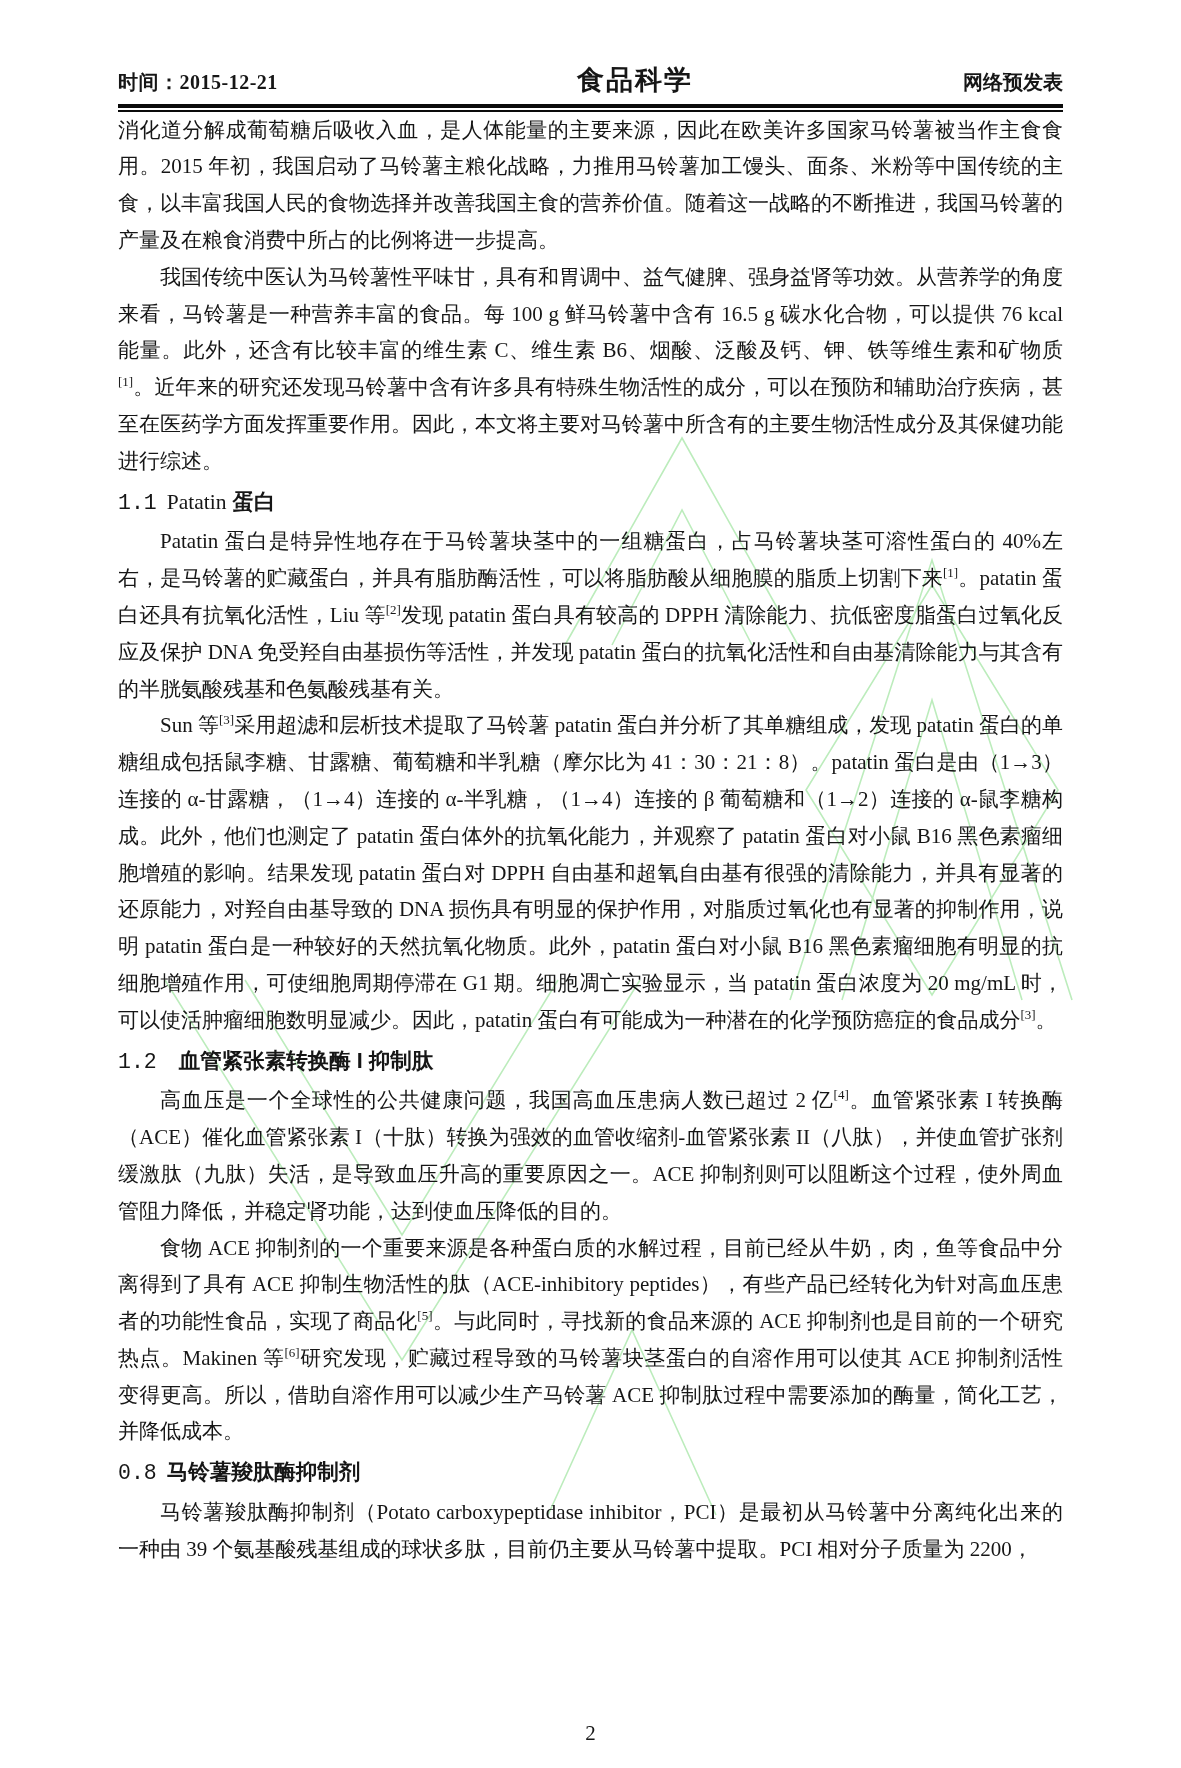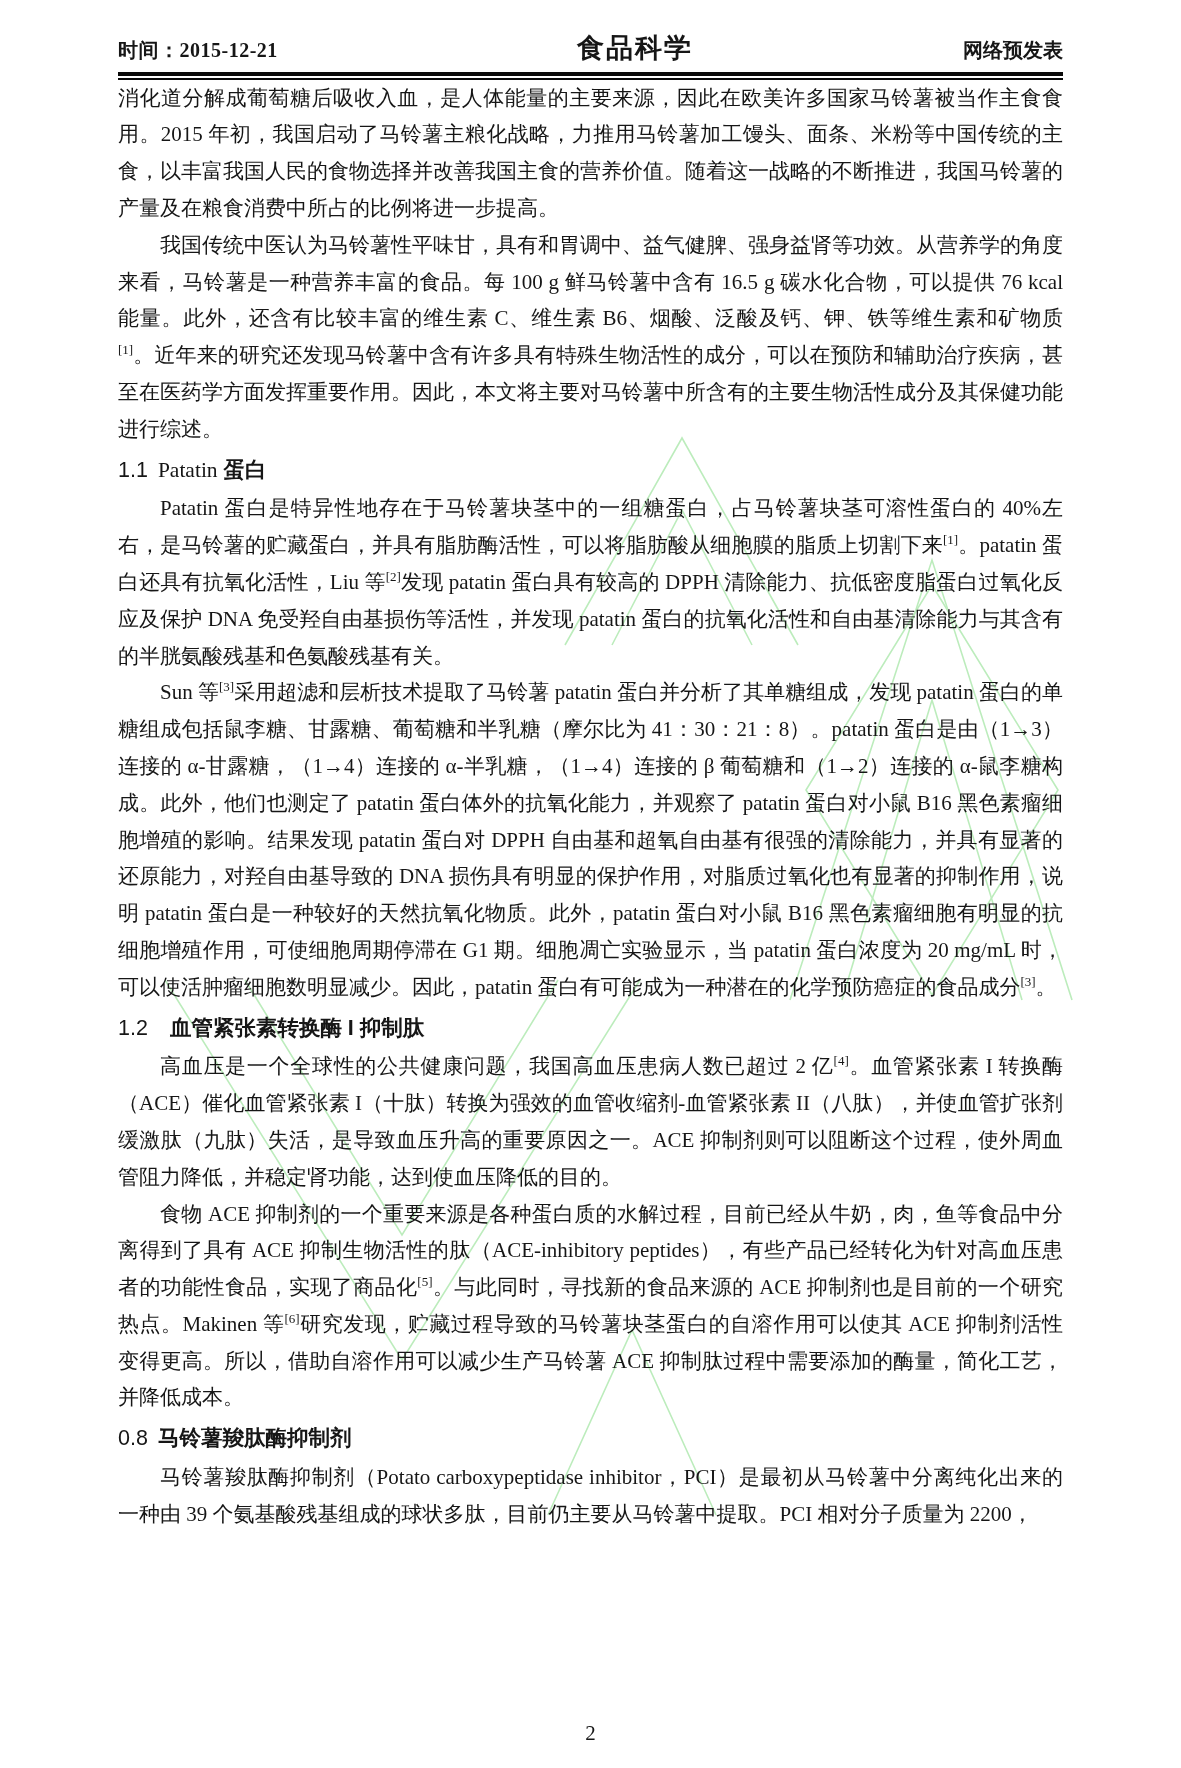--- a/index.html
+++ b/index.html
@@ -9,21 +9,21 @@
     margin:0 auto;
     background:#ffffff;
     overflow:hidden;
     font-family:"Liberation Serif","DejaVu Serif",serif;
     color:#161616;
   }
   .inner { position:relative; z-index:2; margin:0 118px; width:945px; }
 
   
   .hdr {
-    padding-top:30px;
+    padding-top:62px;
     display:flex; align-items:baseline; justify-content:space-between;
     font-weight:bold;
   }
   .hdr-date   { font-size:20px; letter-spacing:0.5px; }
   .hdr-title  { font-size:27px; font-family:"Liberation Sans","DejaVu Sans",sans-serif; letter-spacing:2px;margin-left:29px; }
   .hdr-status { font-size:20px; }
   .rule-thick { margin-top:6px; height:4px; background:#0a0a0a; }
   .rule-thin  { margin-top:2px; height:1.6px; background:#0a0a0a; }
 
   
@@ -35,21 +35,21 @@
   h1.sec {
     font-family:"Liberation Sans","DejaVu Sans",sans-serif;
     font-size:30px; font-weight:600; letter-spacing:1px;
     margin:20px 0 12px 0; line-height:40px; text-align:left; text-indent:0;
   }
   h1.sec .num { font-family:"Liberation Serif","DejaVu Serif",serif; font-weight:600; margin-right:14px; }
   h2.sub {
     font-size:21.5px; font-weight:normal;
     margin:4px 0 2px 0; line-height:36.8px; text-align:left; text-indent:0;
   }
-  h2.sub .num { font-family:Liberation Sans, sans-serif; margin-right:10px; }
+  h2.sub .num { font-family:Liberation Mono, monospace; margin-right:10px; }
   h2.sub .num.wide { margin-right:22px; }
   h2.sub .latin { font-family:"Liberation Serif","DejaVu Serif",serif; margin-right:6px; }
   h2.sub b { font-family:"Liberation Sans","DejaVu Sans",sans-serif; font-weight:600; }
 
   
   .wm { position:absolute; left:0; top:0; z-index:1; pointer-events:none; }
 
   
   .pageno {
     position:absolute; left:0; right:0; bottom:22px; z-index:2;

